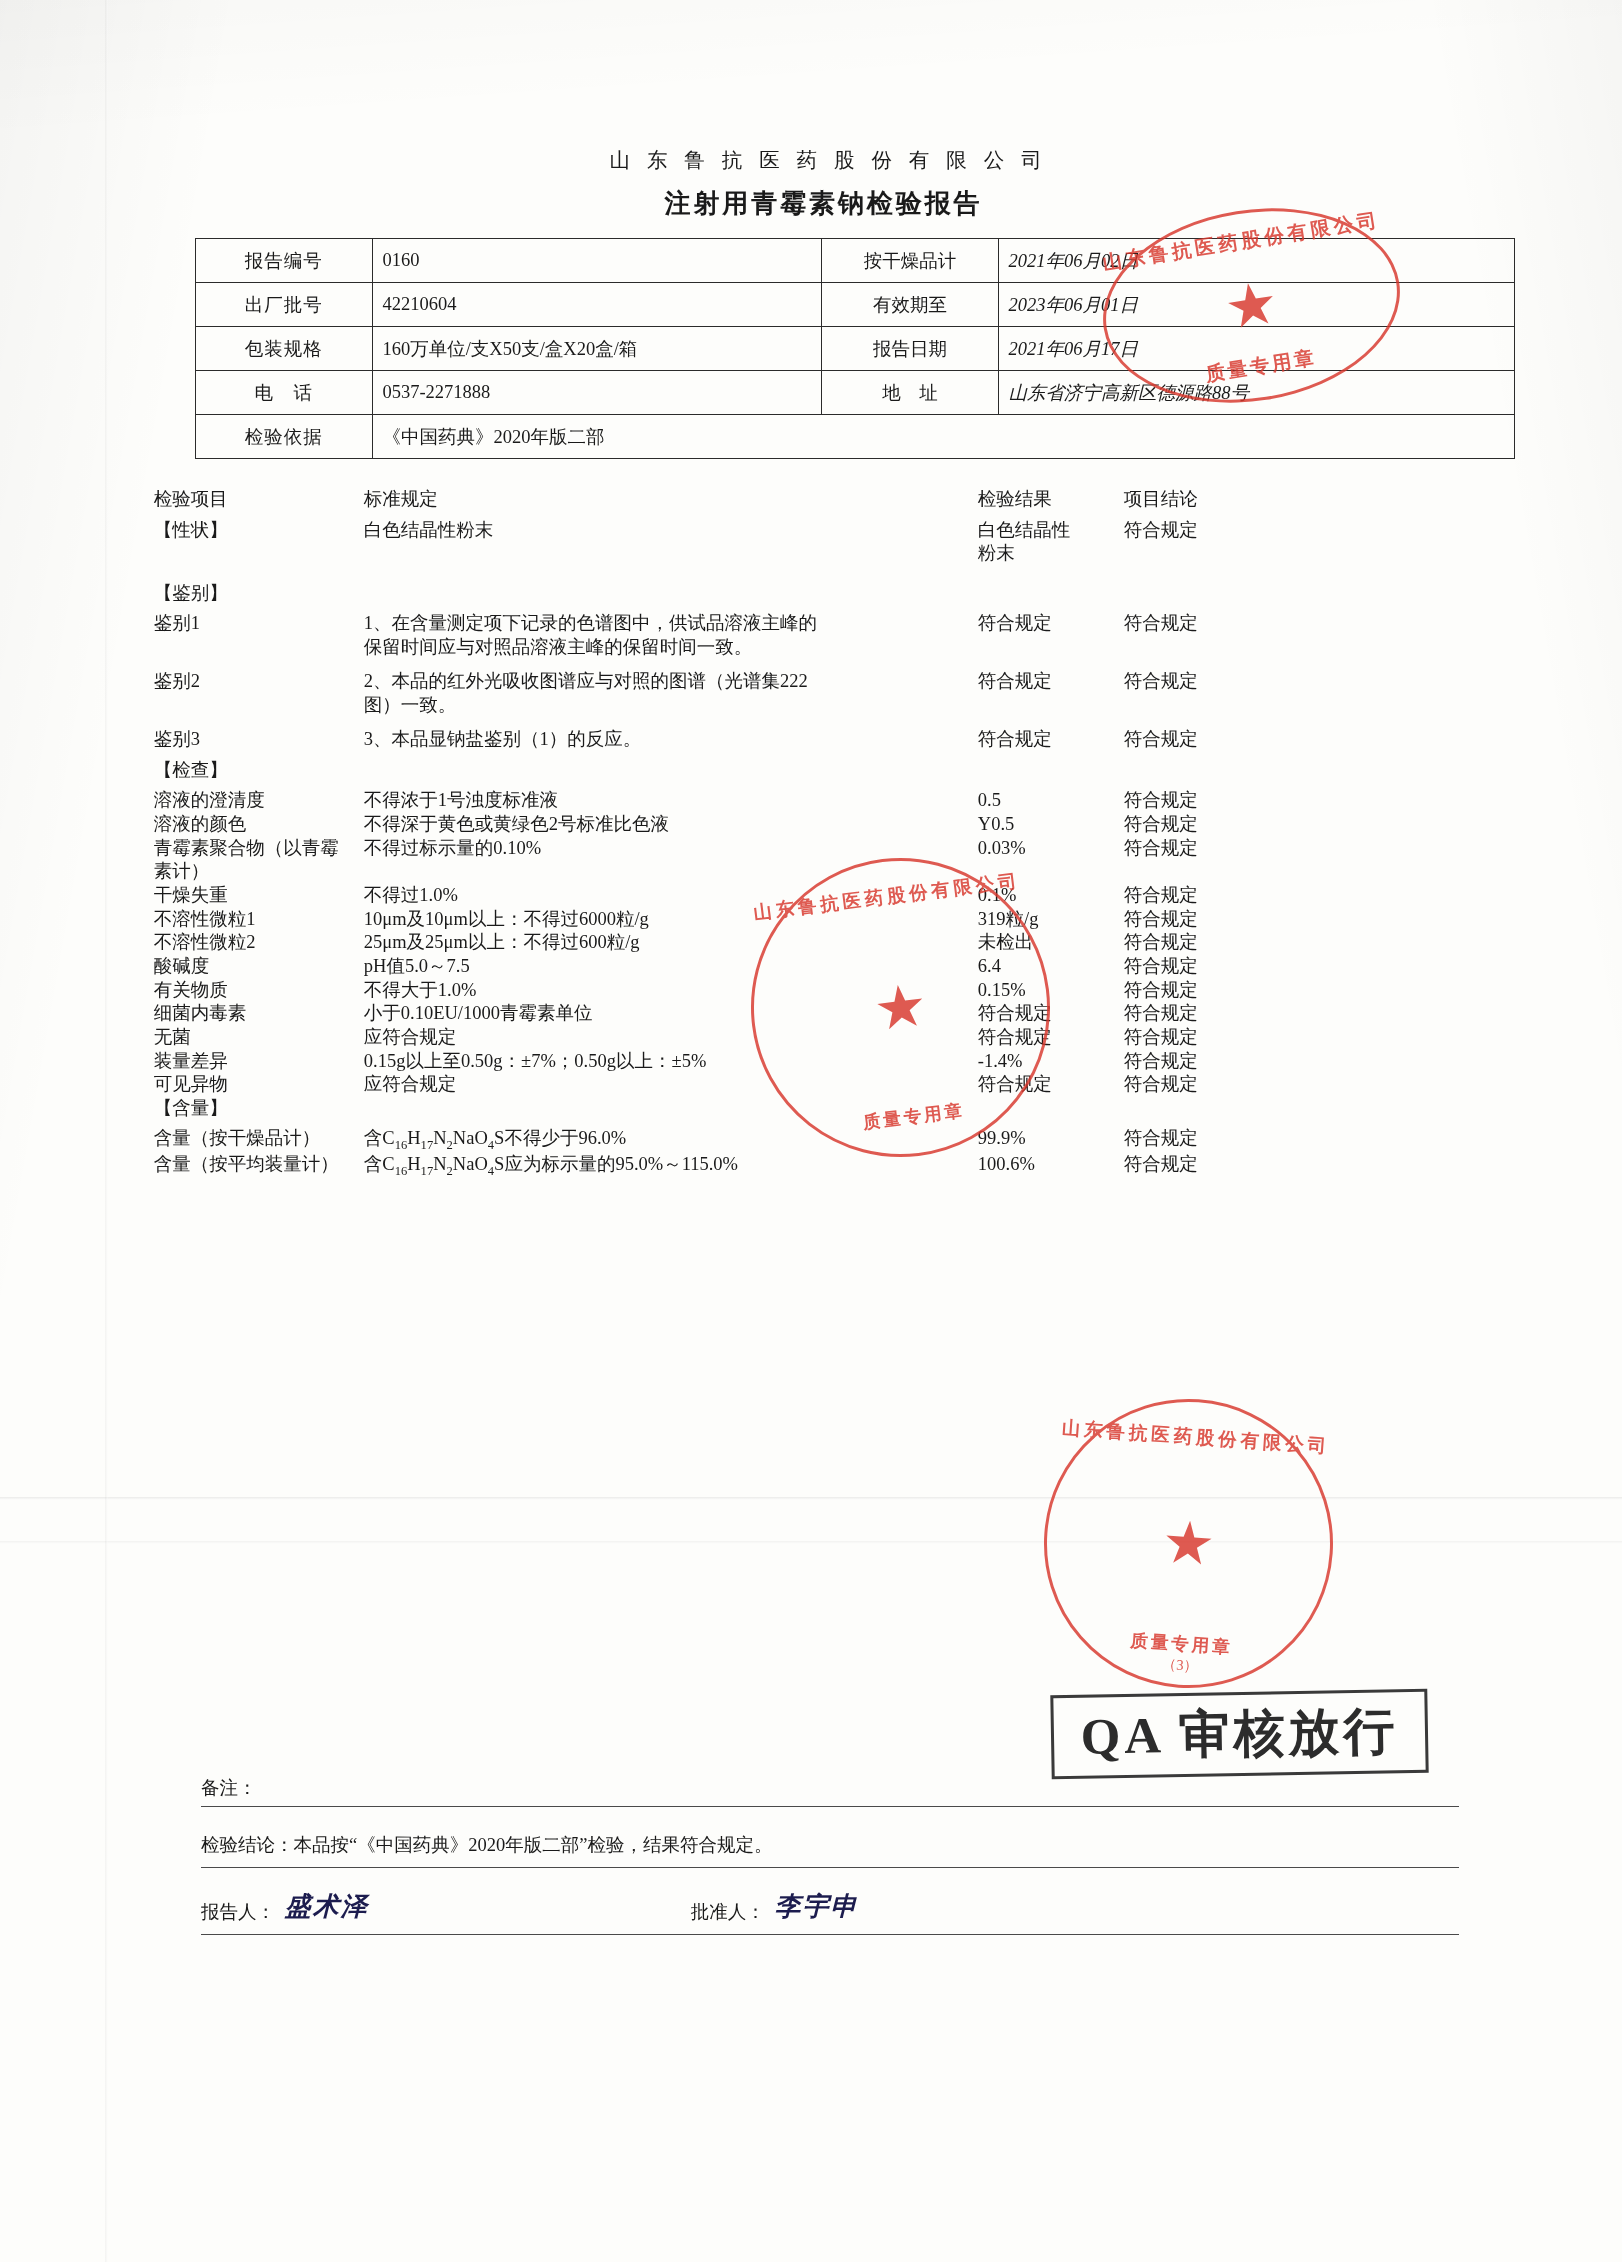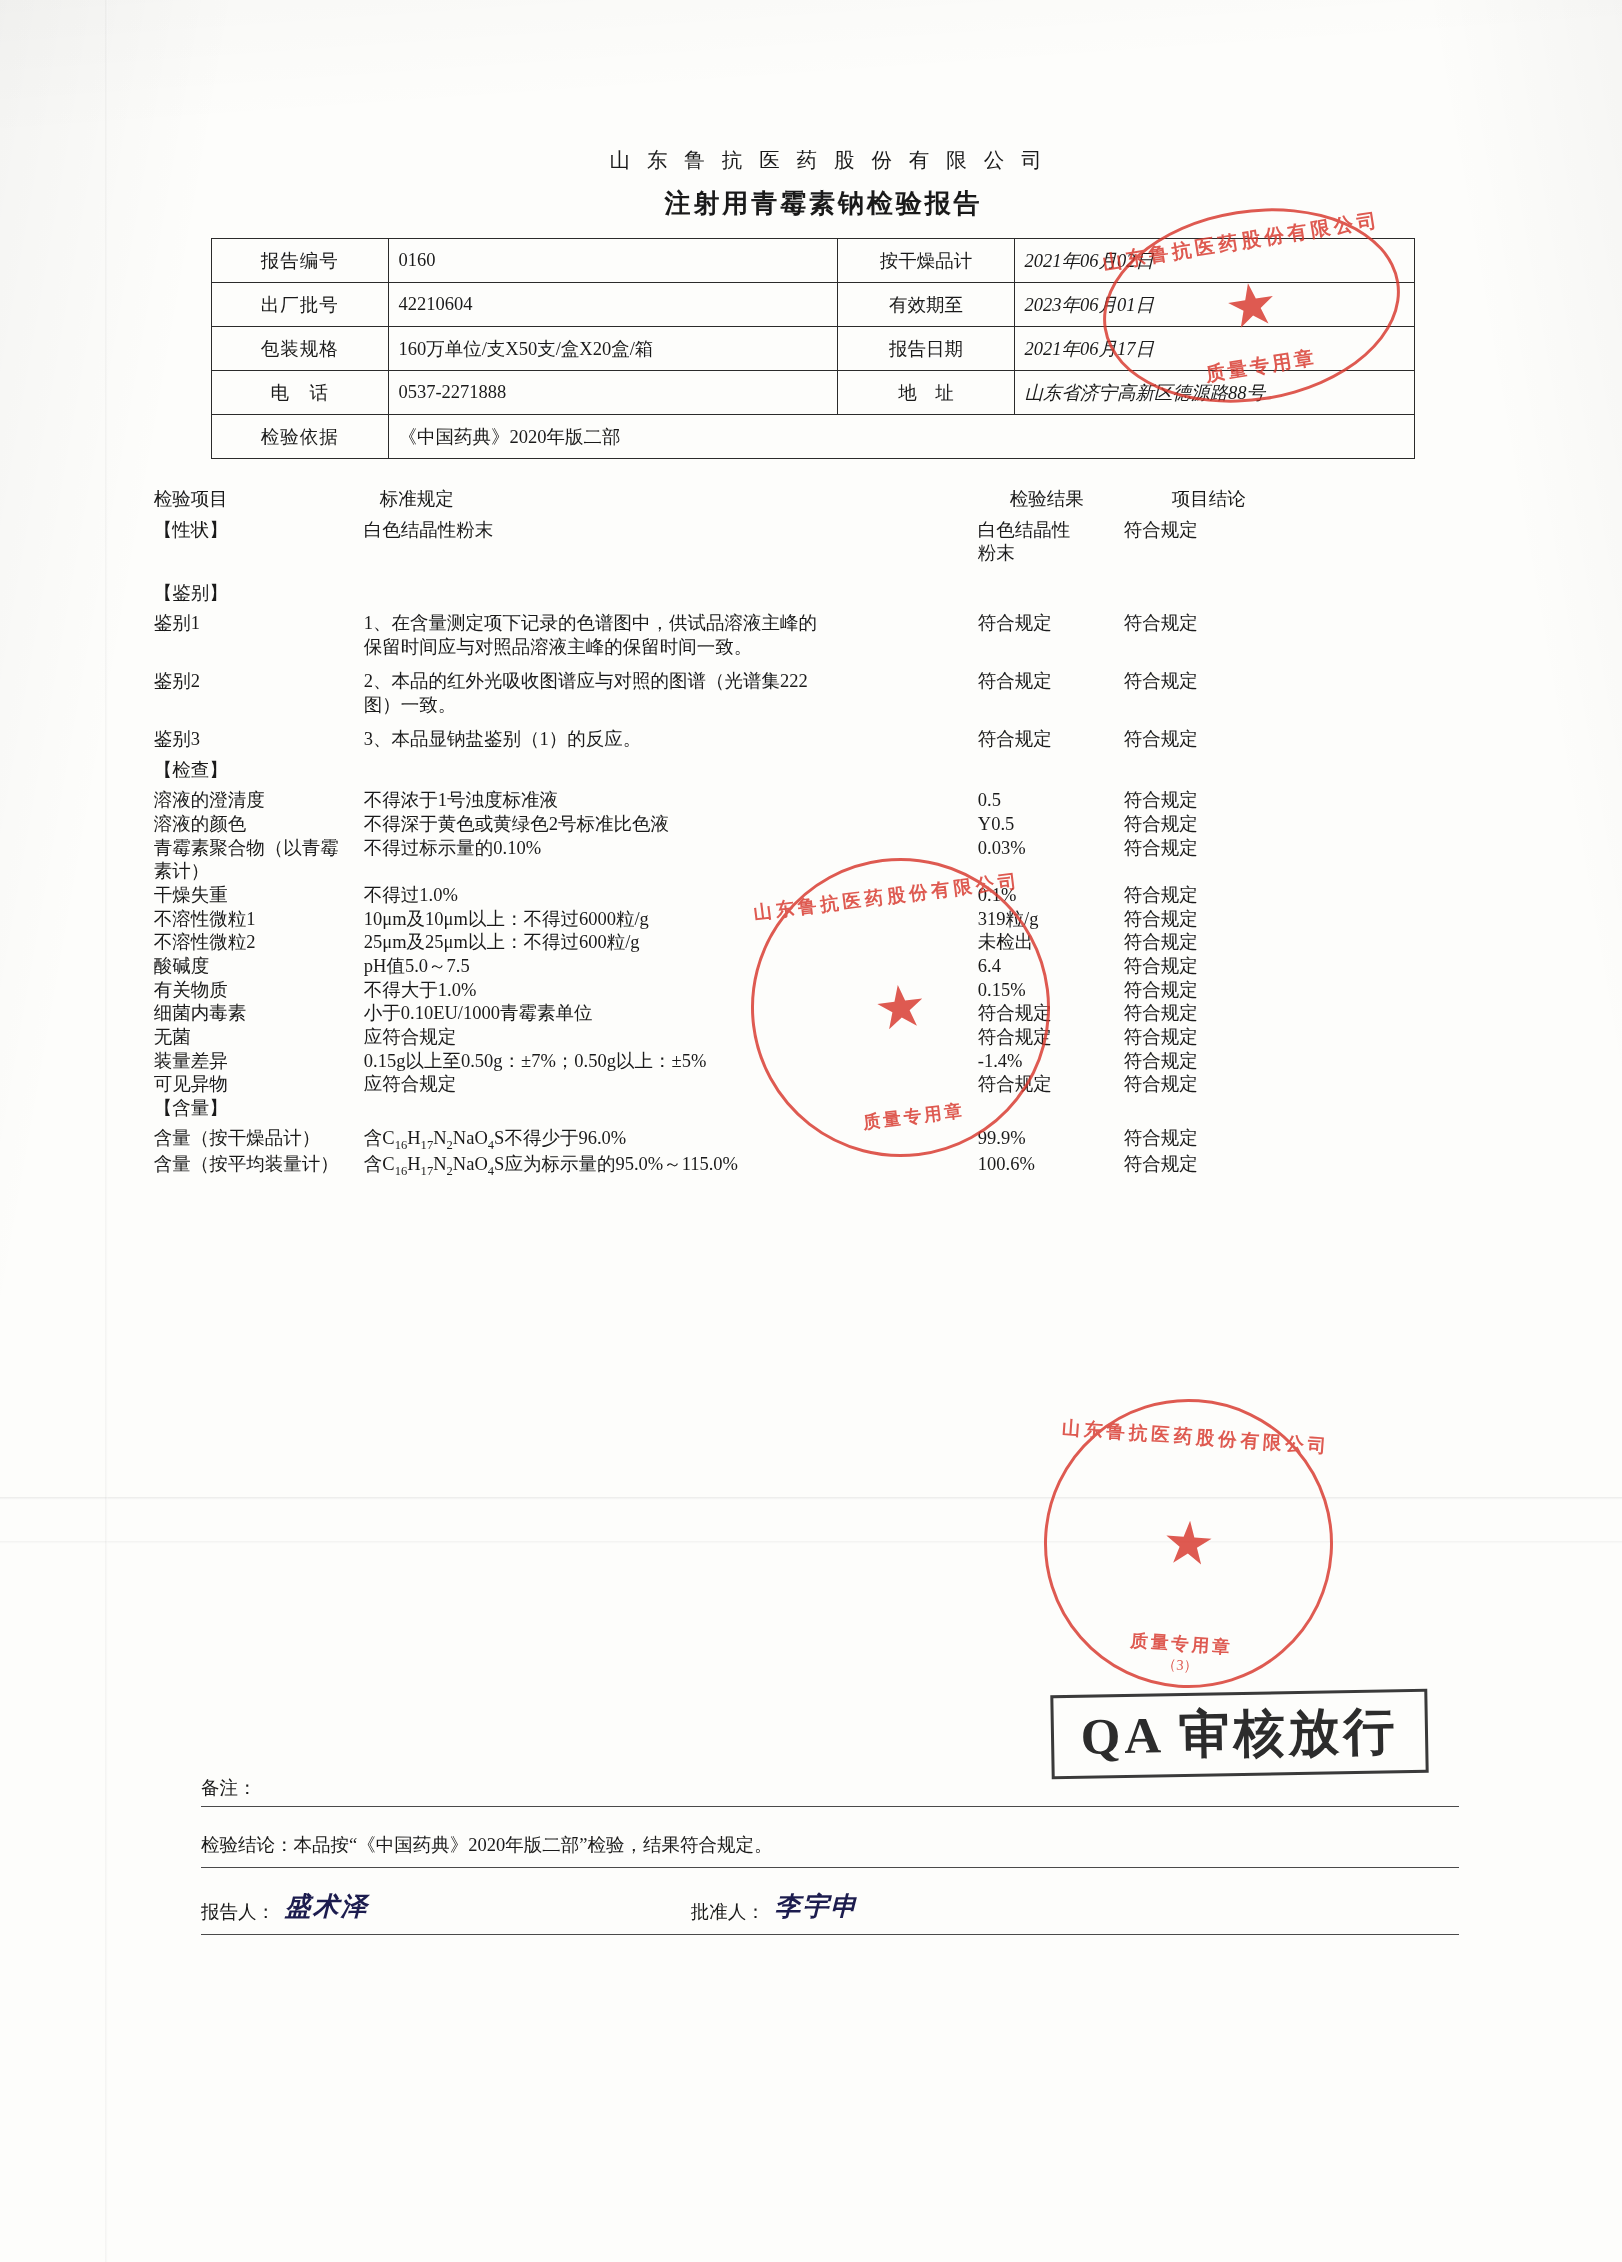--- a/index.html
+++ b/index.html
@@ -52,22 +52,22 @@
     text-align: center;
     font-size: 26px;
     font-weight: bold;
     letter-spacing: 2.9px;
     margin-left: 29px;
     margin-bottom: 17.6px;
   }
 
   table.meta {
     border-collapse: collapse;
-    width: 1204px;
-    margin-left: 65px;
+    width: 1320px;
+    margin-left: 49px;
     table-layout: fixed;
   }
   table.meta td {
     border: 1px solid #2b2b2b;
     height: 43px;
     font-size: 18.5px;
     padding: 0 9.8px;
     vertical-align: middle;
   }
   td.lbl {
@@ -92,21 +92,21 @@
     line-height: 1.28;
   }
   .c-item { width: 210px; flex: none; }
   .c-spec { width: 614px; flex: none; }
   .c-res  { width: 146px; flex: none; }
   .c-conc { width: 137px; flex: none; }
   .hdr .c-item, .hdr .c-spec, .hdr .c-res, .hdr .c-conc { font-size: 18.5px; }
   .section-title { font-size: 18.5px; }
   .mt6 { margin-top: 6.8px; }
   .mt10 { margin-top: 10.7px; }
-  .mt14 { margin-top: 15.6px; gap: 16px; }
+  .mt14 { margin-top: 15.6px; }
   sub { font-size: 0.68em; }
 
   
   .bottom {
     position: absolute;
     left: 201px;
     top: 1775px;
     width: 1297px;
     font-size: 18.5px;
   }

